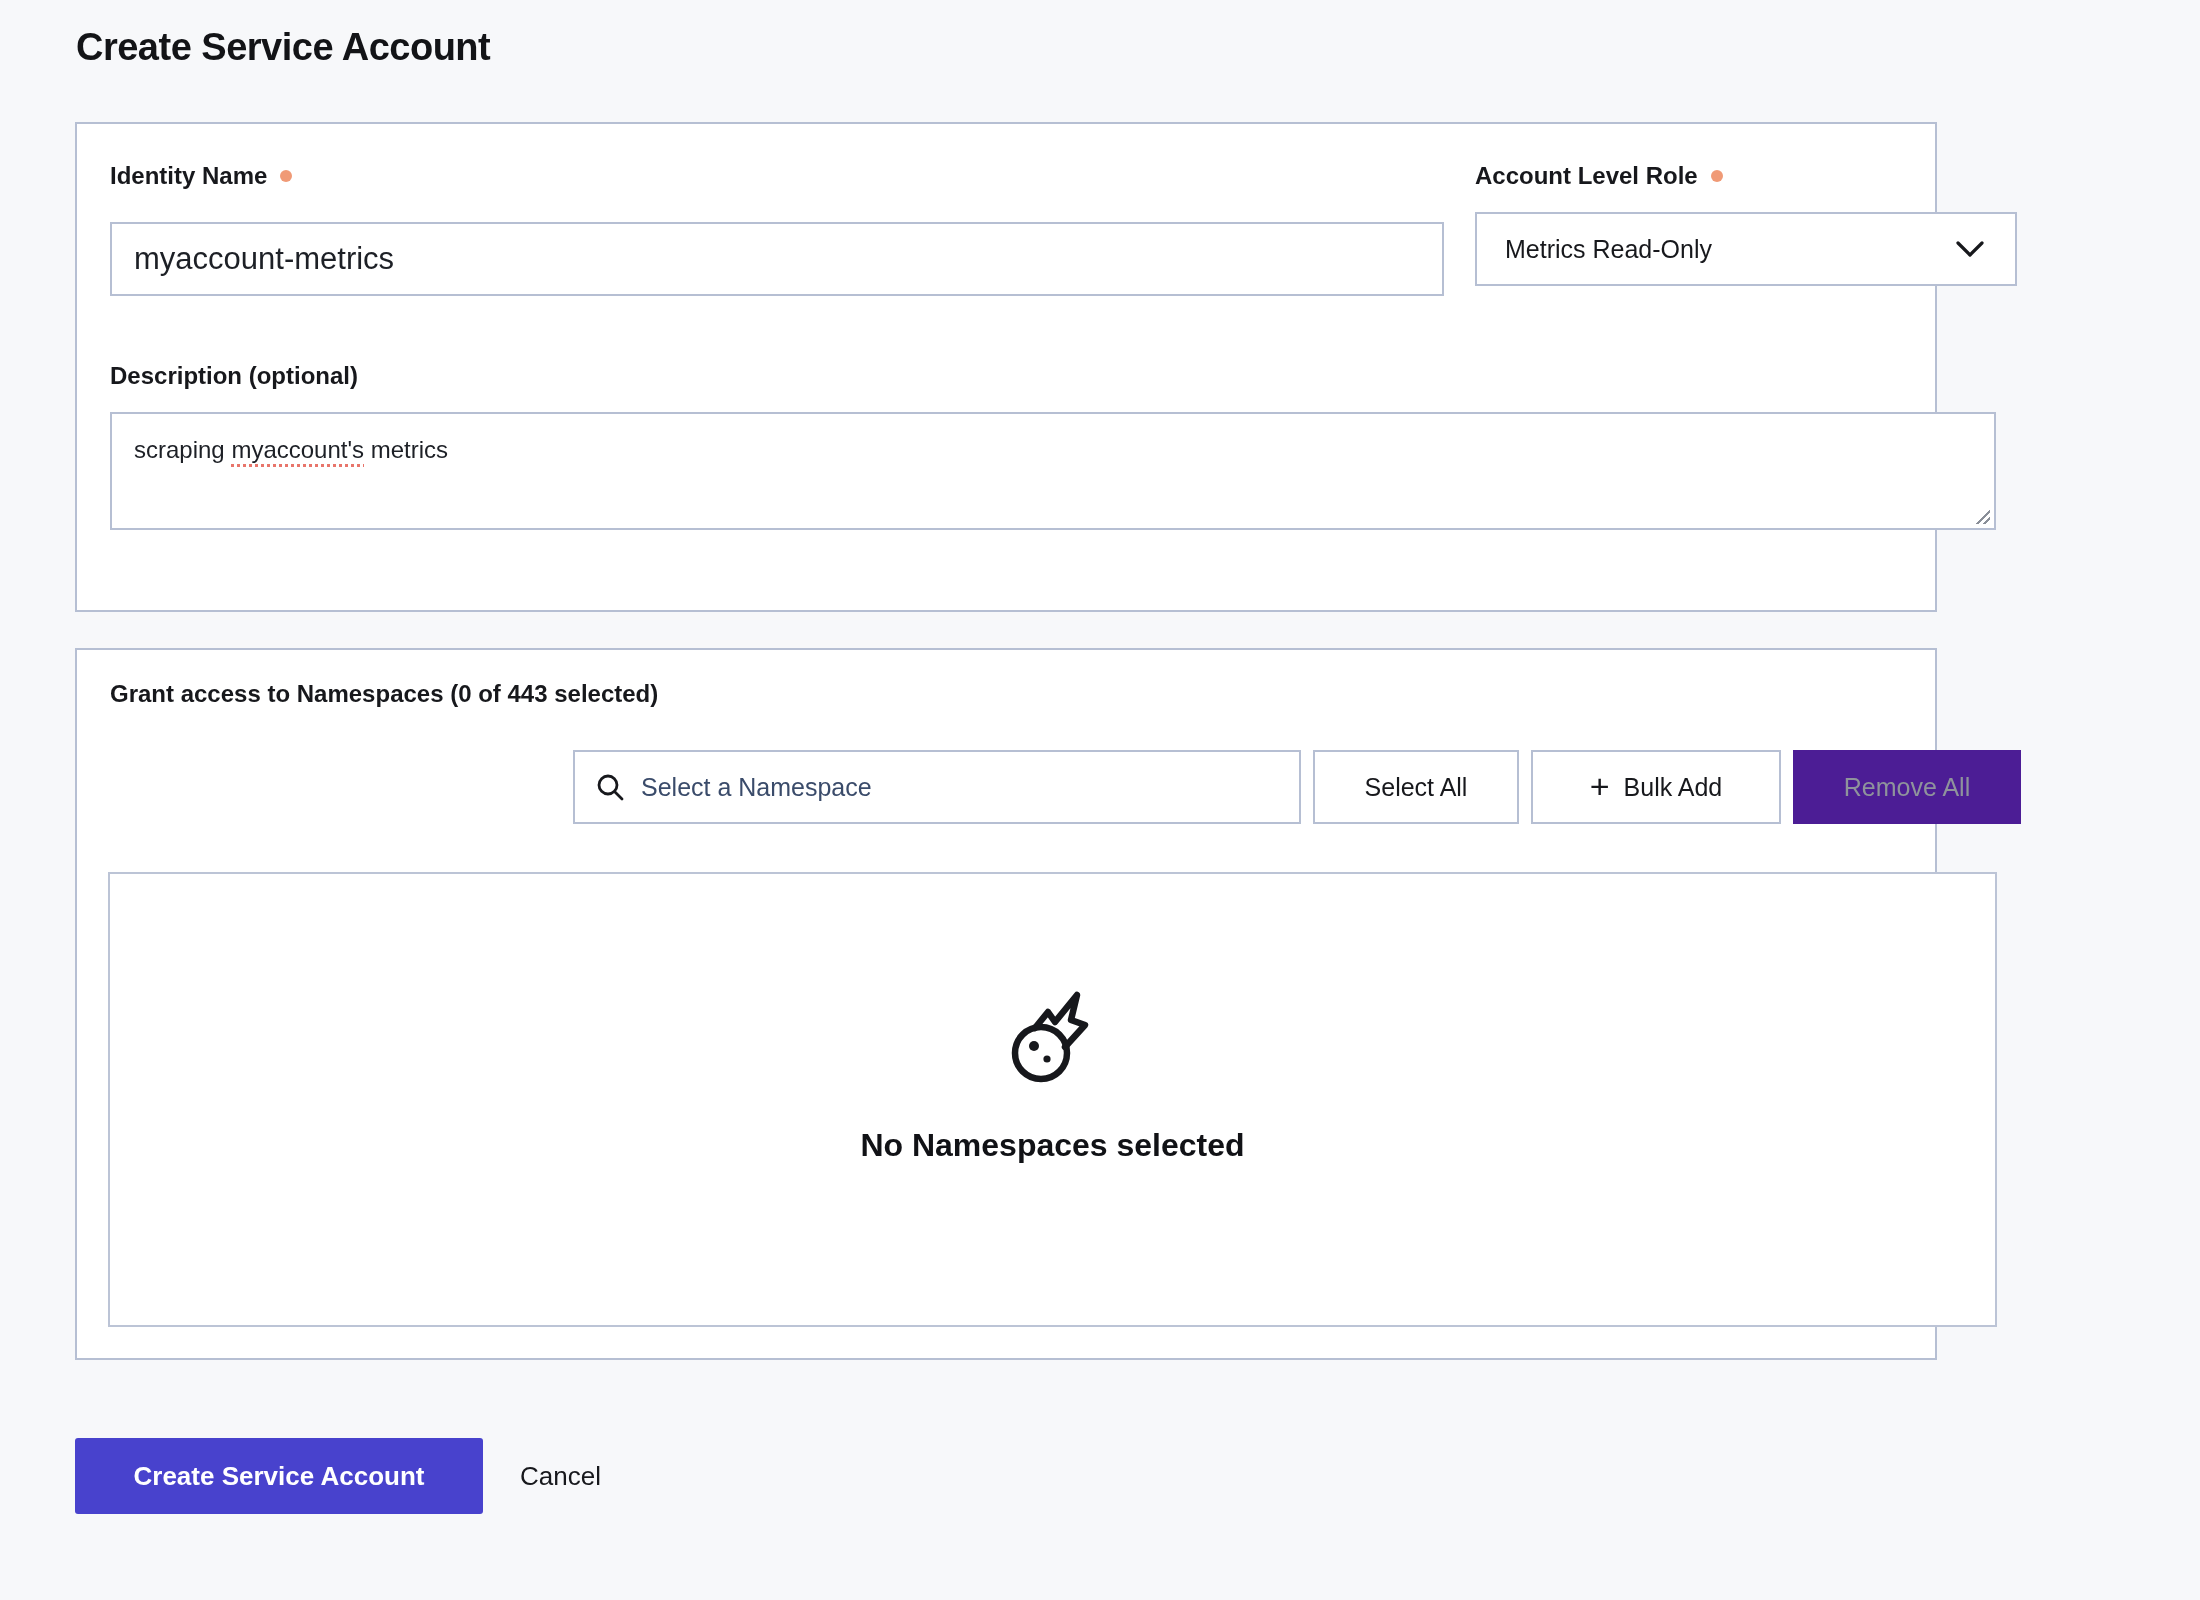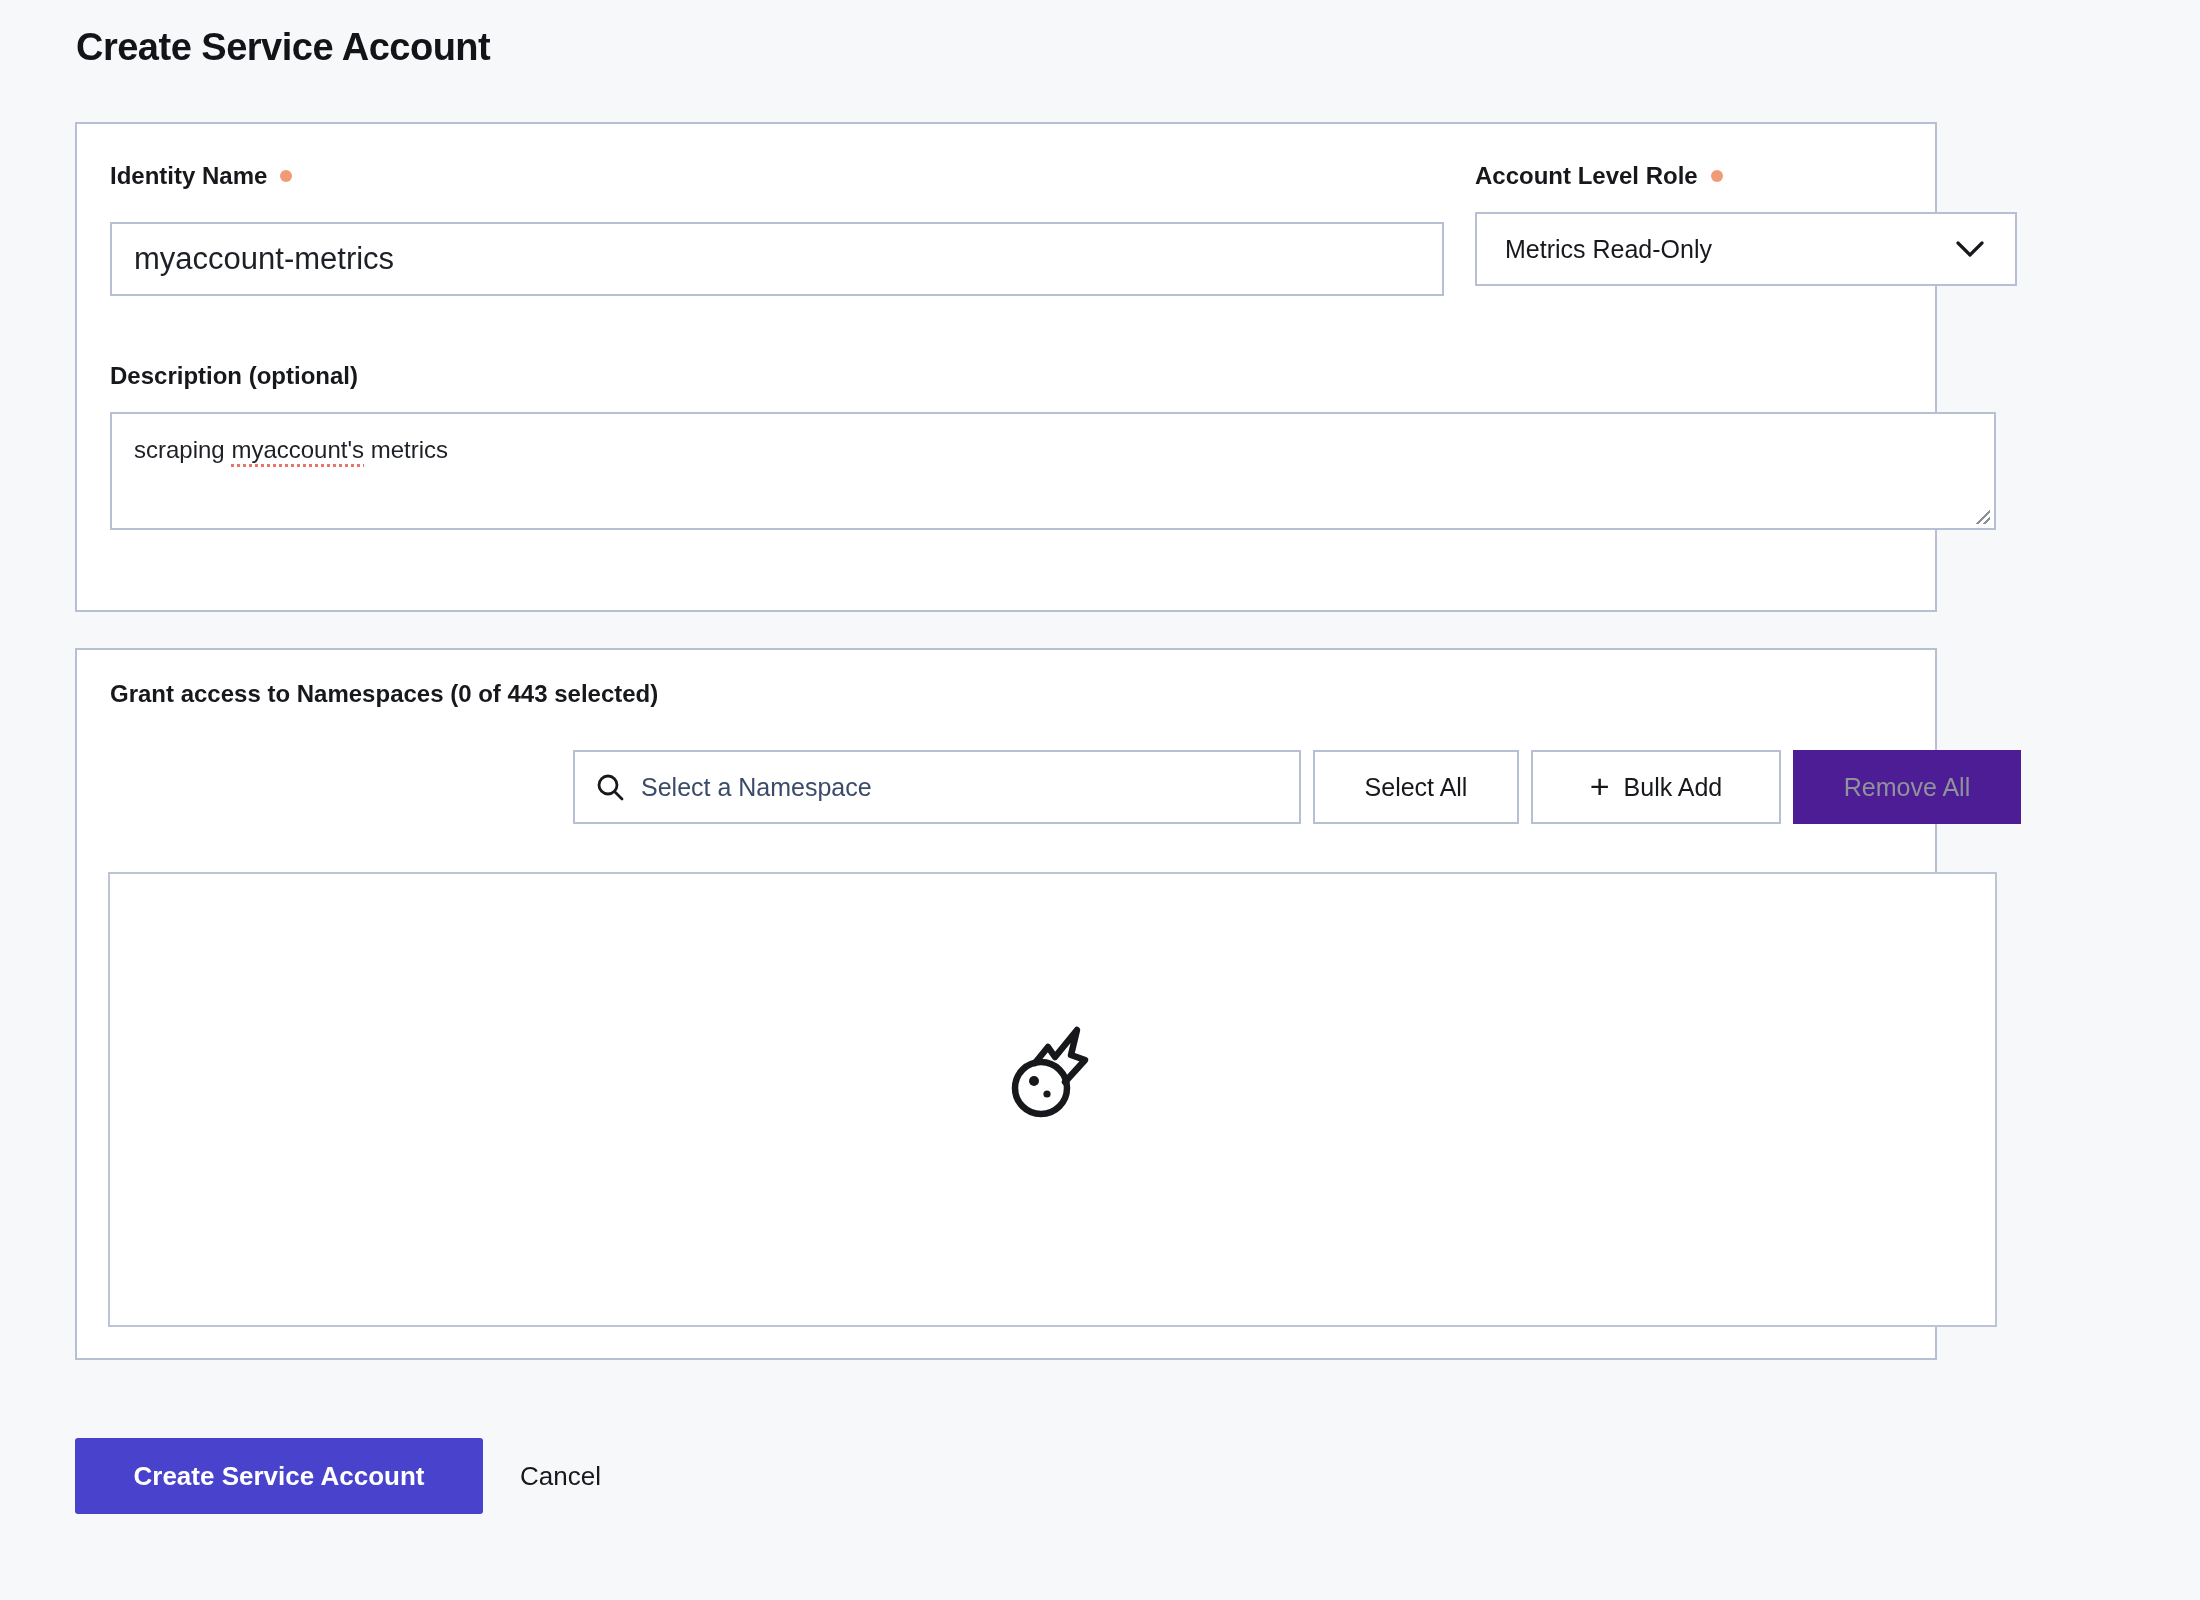--- a/index.html
+++ b/index.html
@@ -183,20 +183,21 @@
   </button>
 
   <div class="ns-table">
     <div class="ns-table-body">
       <svg width="100" height="112" viewBox="0 0 100 100">
         <path d="M 32 41 L 45 25 L 52 35 L 74 8 L 68 33 L 82 38 L 62 60" fill="none" stroke="#17181c" stroke-width="6.5" stroke-linejoin="round" stroke-linecap="round"></path>
         <circle cx="38" cy="66" r="26" fill="none" stroke="#17181c" stroke-width="6.5"></circle>
         <circle cx="31" cy="59" r="5" fill="#17181c"></circle>
         <circle cx="44" cy="72" r="3.6" fill="#17181c"></circle>
       </svg>
+      <div class="empty-text">No Namespaces selected</div>
     </div>
   </div>
 </div>
 
 <button class="btn create-btn">
   <span>Create Service Account</span>
 </button>
 <button class="cancel-btn">
   <span>Cancel</span>
 </button>

